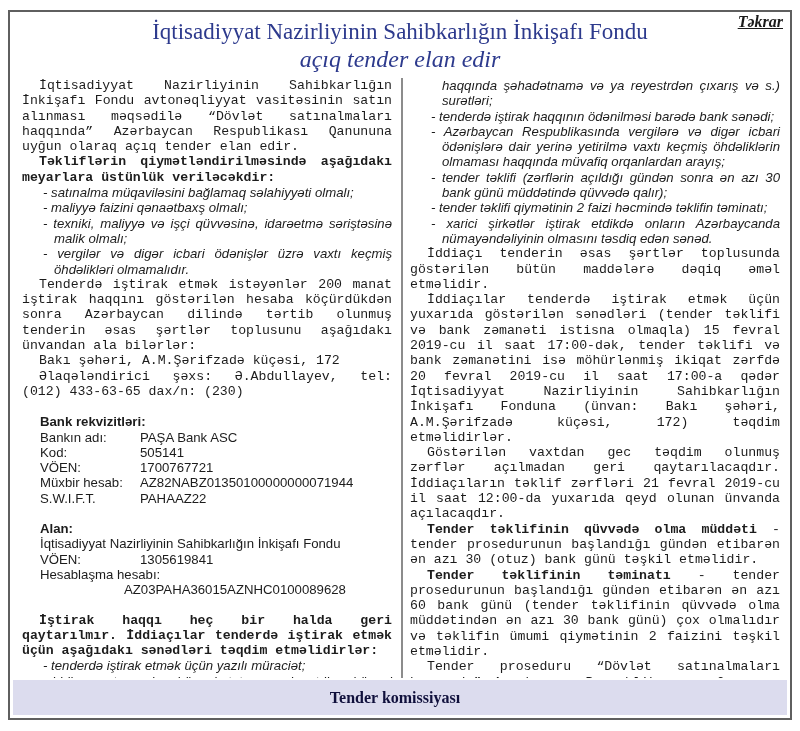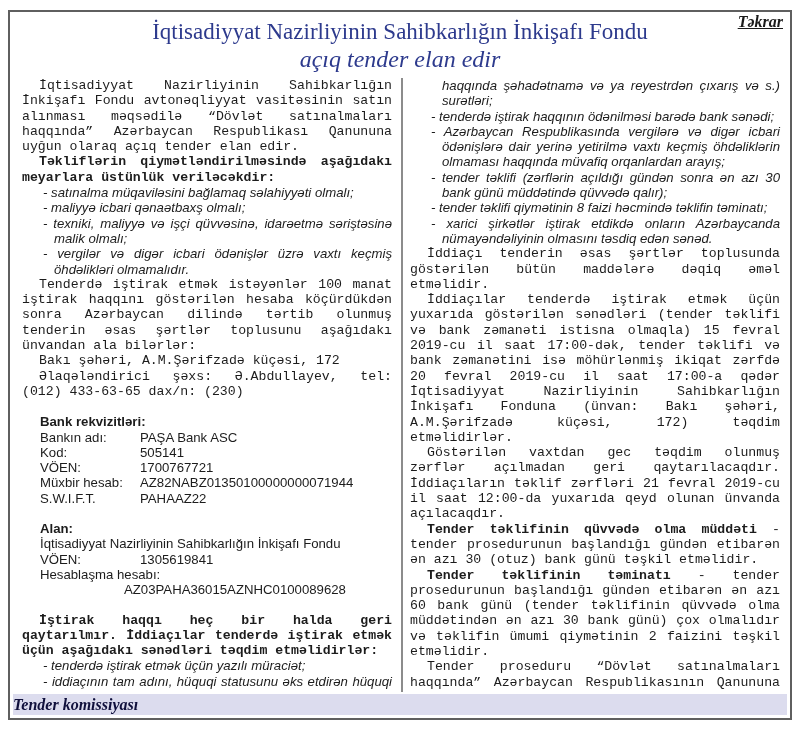--- a/index.html
+++ b/index.html
@@ -45,46 +45,46 @@
   .bold{font-weight:700;}
   .left-align{text-align:left;}
   .blk{margin-left:18px;}
   .list{font-style:italic;padding-left:32px;text-indent:-11px;}
   .cont{font-style:italic;padding-left:32px;}
   .kv{text-align:left;}
   .kv-label{display:inline-block;min-width:100px;}
   .acct{margin-left:18px;padding-left:84px;text-align:left;}
   .spacer{height:15px;}
   .footer{
-    height:21px;margin:2px 3px 3px 3px;background:var(--footerBg);
-    display:flex;align-items:center;justify-content:flex-start;
+    height:35px;margin:2px 3px 3px 3px;background:var(--footerBg);
+    display:flex;align-items:center;justify-content:center;
     padding-right:10px;
     font-family:"Liberation Serif", serif;
-    font-style:italic;font-weight:700;font-size:16px;
+    font-weight:700;font-size:16px;
     color:var(--footerText);
   }
 </style>
 </head>
 <body>
 
 <div class="sheet">
   <div class="tag">Təkrar</div>
   <div class="title">
     <div class="t1">İqtisadiyyat Nazirliyinin Sahibkarlığın İnkişafı Fondu</div>
     <div class="t3">açıq tender elan edir</div>
   </div>
   <div class="cols">
     <div class="col left" id="col-left">
         <p class="para indent">İqtisadiyyat Nazirliyinin Sahibkarlığın İnkişafı Fondu avtonəqliyyat vasitəsinin satın alınması məqsədilə “Dövlət satınalmaları haqqında” Azərbaycan Respublikası Qanununa uyğun olaraq açıq tender elan edir.</p>
         <p class="para bold indent">Təkliflərin qiymətləndirilməsində aşağıdakı meyarlara üstünlük veriləcəkdir:</p>
         <p class="para list">- satınalma müqaviləsini bağlamaq səlahiyyəti olmalı;</p>
-        <p class="para list">- maliyyə icbari qənaətbaxş olmalı;</p>
+        <p class="para list">- maliyyə faizini qənaətbaxş olmalı;</p>
         <p class="para list">- texniki, maliyyə və işçi qüvvəsinə, idarəetmə səriştəsinə malik olmalı;</p>
         <p class="para list">- vergilər və digər icbari ödənişlər üzrə vaxtı keçmiş öhdəlikləri olmamalıdır.</p>
-        <p class="para indent">Tenderdə iştirak etmək istəyənlər 100 manat iştirak haqqını göstərilən hesaba köçürdükdən sonra Azərbaycan dilində tərtib olunmuş tenderin əsas şərtlər toplusunu aşağıdakı ünvandan ala bilərlər:</p>
+        <p class="para indent">Tenderdə iştirak etmək istəyənlər 200 manat iştirak haqqını göstərilən hesaba köçürdükdən sonra Azərbaycan dilində tərtib olunmuş tenderin əsas şərtlər toplusunu aşağıdakı ünvandan ala bilərlər:</p>
         <p class="para indent left-align">Bakı şəhəri, A.M.Şərifzadə küçəsi, 172</p>
         <p class="para indent">Əlaqələndirici şəxs: Ə.Abdullayev, tel: (012) 433-63-65 dax/n: (230)</p>
         <div class="spacer"></div>
         <p class="para bold blk left-align">Bank rekvizitləri:</p>
         <p class="para kv blk"><span class="kv-label">Bankın adı:</span>PAŞA Bank ASC</p>
         <p class="para kv blk"><span class="kv-label">Kod:</span>505141</p>
         <p class="para kv blk"><span class="kv-label">VÖEN:</span>1700767721</p>
         <p class="para kv blk"><span class="kv-label">Müxbir hesab:</span>AZ82NABZ01350100000000071944</p>
         <p class="para kv blk"><span class="kv-label">S.W.I.F.T.</span>PAHAAZ22</p>
         <div class="spacer"></div>
@@ -97,21 +97,21 @@
         <p class="para bold indent">İştirak haqqı heç bir halda geri qaytarılmır. İddiaçılar tenderdə iştirak etmək üçün aşağıdakı sənədləri təqdim etməlidirlər:</p>
         <p class="para list">- tenderdə iştirak etmək üçün yazılı müraciət;</p>
         <p class="para list">- iddiaçının tam adını, hüquqi statusunu əks etdirən hüquqi sənədlərin (nizamnamə, dövlət qeydiyyatı</p>
       </div>
     <div class="divider"></div>
     <div class="col right" id="col-right">
         <p class="para cont">haqqında şəhadətnamə və ya reyestrdən çıxarış və s.) surətləri;</p>
         <p class="para list">- tenderdə iştirak haqqının ödənilməsi barədə bank sənədi;</p>
         <p class="para list">- Azərbaycan Respublikasında vergilərə və digər icbari ödənişlərə dair yerinə yetirilmə vaxtı keçmiş öhdəliklərin olmaması haqqında müvafiq orqanlardan arayış;</p>
         <p class="para list">- tender təklifi (zərflərin açıldığı gündən sonra ən azı 30 bank günü müddətində qüvvədə qalır);</p>
-        <p class="para list">- tender təklifi qiymətinin 8 faizi həcmində təklifin təminatı;</p>
+        <p class="para list">- tender təklifi qiymətinin 2 faizi həcmində təklifin təminatı;</p>
         <p class="para list">- xarici şirkətlər iştirak etdikdə onların Azərbaycanda nümayəndəliyinin olmasını təsdiq edən sənəd.</p>
         <p class="para indent">İddiaçı tenderin əsas şərtlər toplusunda göstərilən bütün maddələrə dəqiq əməl etməlidir.</p>
         <p class="para indent">İddiaçılar tenderdə iştirak etmək üçün yuxarıda göstərilən sənədləri (tender təklifi və bank zəmanəti istisna olmaqla) 15 fevral 2019-cu il saat 17:00-dək, tender təklifi və bank zəmanətini isə möhürlənmiş ikiqat zərfdə 20 fevral 2019-cu il saat 17:00-a qədər İqtisadiyyat Nazirliyinin Sahibkarlığın İnkişafı Fonduna (ünvan: Bakı şəhəri, A.M.Şərifzadə küçəsi, 172) təqdim etməlidirlər.</p>
         <p class="para indent">Göstərilən vaxtdan gec təqdim olunmuş zərflər açılmadan geri qaytarılacaqdır. İddiaçıların təklif zərfləri 21 fevral 2019-cu il saat 12:00-da yuxarıda qeyd olunan ünvanda açılacaqdır.</p>
         <p class="para indent"><b>Tender təklifinin qüvvədə olma müddəti</b> - tender prosedurunun başlandığı gündən etibarən ən azı 30 (otuz) bank günü təşkil etməlidir.</p>
         <p class="para indent"><b>Tender təklifinin təminatı</b> - tender prosedurunun başlandığı gündən etibarən ən azı 60 bank günü (tender təklifinin qüvvədə olma müddətindən ən azı 30 bank günü) çox olmalıdır və təklifin ümumi qiymətinin 2 faizini təşkil etməlidir.</p>
         <p class="para indent">Tender proseduru “Dövlət satınalmaları haqqında” Azərbaycan Respublikasının Qanununa uyğun keçiriləcəkdir.</p>
       </div>
   </div>
   <div class="footer">

